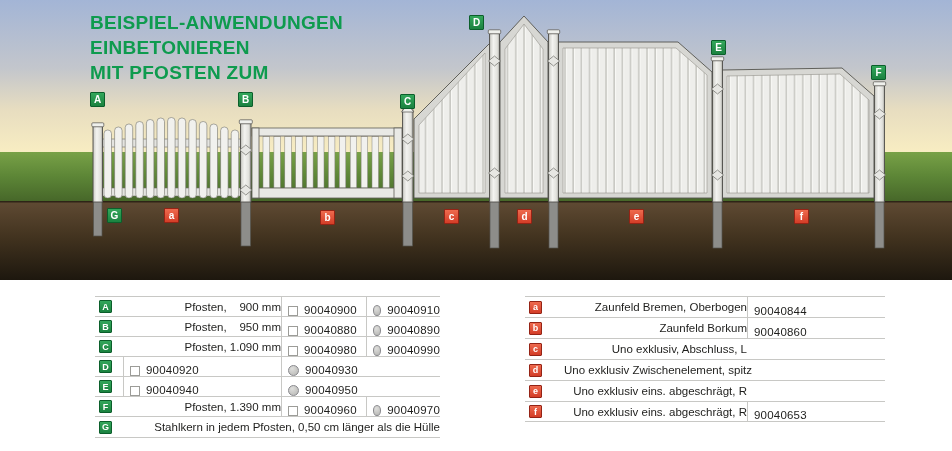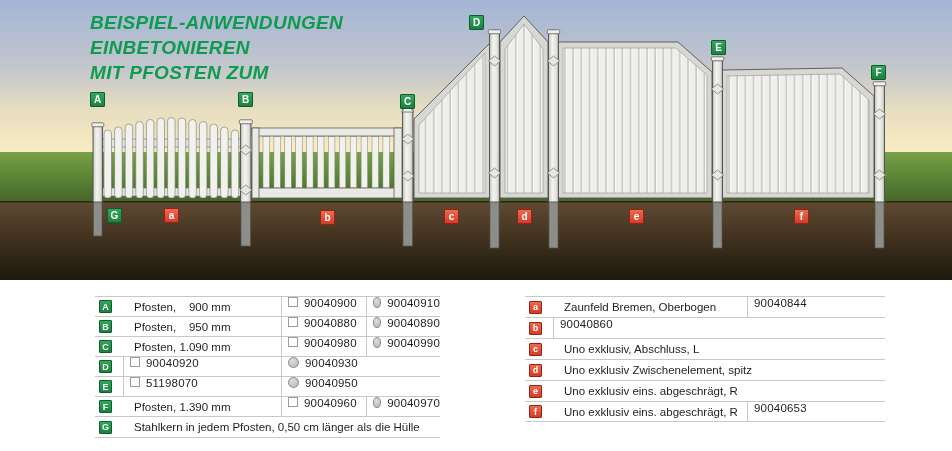--- a/index.html
+++ b/index.html
@@ -3,40 +3,40 @@
 <meta charset="utf-8">
 <style>
   html,body{margin:0;padding:0;background:#ffffff;}
   .stage{position:relative;width:952px;height:451px;background:#ffffff;overflow:hidden;
          font-family:"Liberation Sans",sans-serif;}
   
   .illustration{position:absolute;left:0;top:0;width:952px;height:280px;}
   .illustration svg{position:absolute;left:0;top:0;}
   .page-title{position:absolute;left:90px;top:10px;width:340px;
               font-size:19px;font-weight:bold;line-height:25px;letter-spacing:.3px;color:#0e9b4e;}
-  .page-title div{white-space:nowrap;font-style:italic;}
+  .page-title div{white-space:nowrap;}
   .marker{position:absolute;width:15px;height:15px;display:flex;align-items:center;justify-content:center;
           font-size:10px;font-weight:bold;color:#ffffff;box-sizing:border-box;border-radius:1px;}
   .marker.green{background:linear-gradient(#33a75b,#1b8240);border:1px solid #0b5f2b;}
   .marker.red{background:linear-gradient(#ee6a4e,#d33d27);border:1px solid #952315;}
   
   .ltable{position:absolute;left:95px;top:296px;width:345px;font-size:11.5px;color:#1e1e1c;}
   .rtable{position:absolute;left:525px;top:296px;width:360px;font-size:11.5px;color:#1e1e1c;}
   .trow{display:grid;align-items:center;border-top:1px solid #c8c8c5;box-sizing:border-box;}
   .ltable .trow{grid-template-columns:28px 158px 85px 74px;height:20px;}
   .ltable .trow.note{grid-template-columns:28px 1fr;height:22px;}
   .ltable .trow:last-child{border-bottom:1px solid #c8c8c5;}
   .rtable .trow{grid-template-columns:28px 194px 138px;height:21px;}
   .rtable .trow:last-child{border-bottom:1px solid #c8c8c5;}
   .tbadge{width:13px;height:13px;margin-left:4px;display:flex;align-items:center;justify-content:center;
           font-size:9px;font-weight:bold;color:#fff;box-sizing:border-box;border-radius:1px;}
   .tbadge.green{background:linear-gradient(#33a75b,#1b8240);border:1px solid #0b5f2b;}
   .tbadge.red{background:linear-gradient(#ee6a4e,#d33d27);border:1px solid #952315;}
-  .desc{padding-left:11px;white-space:pre;}
-  .cellsep{border-left:1px solid #c8c8c5;height:100%;display:flex;align-items:flex-start;padding-left:6px;box-sizing:border-box;}
+  .desc{padding-left:11px;white-space:pre;text-align:right;}
+  .cellsep{border-left:1px solid #c8c8c5;height:100%;display:flex;align-items:flex-end;padding-left:6px;box-sizing:border-box;}
   .sq-icon{display:inline-block;width:8px;height:8px;background:#ffffff;border:1px solid #9c9c98;margin-right:6px;}
   .rnd-icon{display:inline-block;width:9px;height:9px;border-radius:50%;
             background:radial-gradient(circle at 35% 30%, #dededc, #b6b6b3);border:1px solid #88888c;margin-right:6px;}
   .code{letter-spacing:.2px;}
 </style>
 </head>
 <body>
 
 <div class="stage">
 
@@ -260,21 +260,21 @@
         </span>
         <span class="cellsep">
           <span class="rnd-icon"></span>
           <span class="code">90040930</span>
         </span>
       </div>
       <div class="trow">
         <span class="tbadge green">E</span>
         <span class="cellsep">
           <span class="sq-icon"></span>
-          <span class="code">51198070</span>
+          <span class="code">90040940</span>
         </span>
         <span class="cellsep">
           <span class="rnd-icon"></span>
           <span class="code">90040950</span>
         </span>
       </div>
       <div class="trow">
         <span class="tbadge green">F</span>
         <span class="desc">Pfosten, 1.390 mm</span>
         <span class="cellsep">
@@ -294,20 +294,21 @@
   <div class="rtable" id="panels-table">
       <div class="trow">
         <span class="tbadge red">a</span>
         <span class="desc">Zaunfeld Bremen, Oberbogen</span>
         <span class="cellsep">
           <span class="code">90040844</span>
         </span>
       </div>
       <div class="trow">
         <span class="tbadge red">b</span>
+        <span class="desc">Zaunfeld Borkum</span>
         <span class="cellsep">
           <span class="code">90040860</span>
         </span>
       </div>
       <div class="trow">
         <span class="tbadge red">c</span>
         <span class="desc">Uno exklusiv, Abschluss, L</span>
       </div>
       <div class="trow">
         <span class="tbadge red">d</span>

